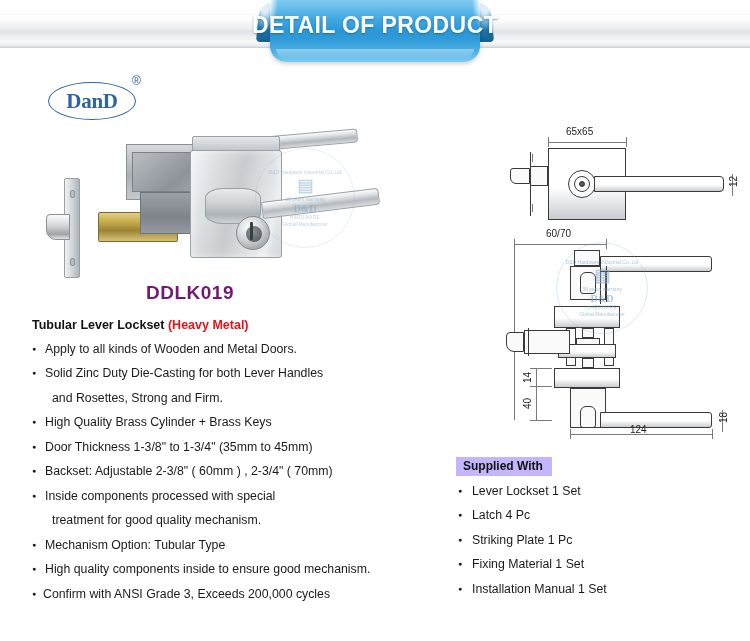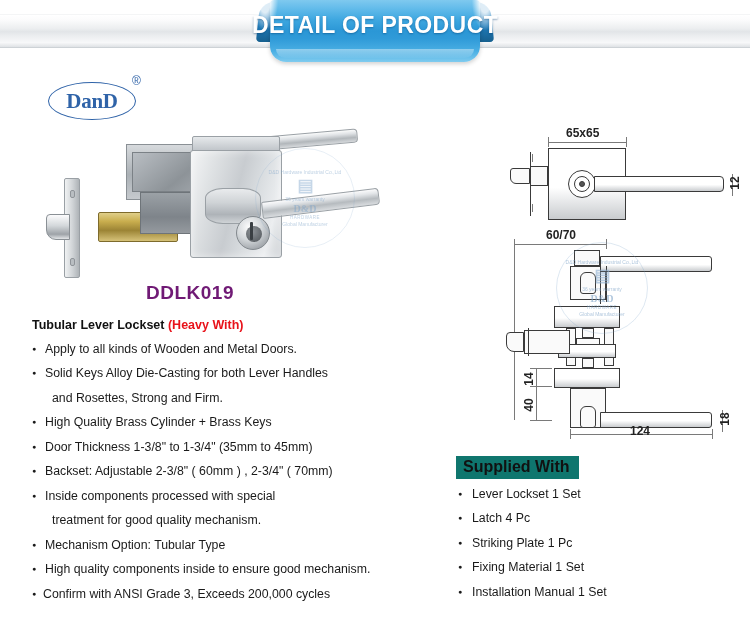--- a/index.html
+++ b/index.html
@@ -196,22 +196,22 @@
     font-size: 7px; line-height: 2.4;
   }
   .feat-list li.cont { padding-left: 20px; }
   .feat-list li.cont::before { content: ""; }
   .feat-list li.tight { padding-left: 11px; }
 
   
   .draw-top { position: absolute; left: 470px; top: 126px; width: 270px; height: 96px; }
   .draw-bot { position: absolute; left: 470px; top: 228px; width: 270px; height: 210px; }
   .dim {
-    position: absolute; font-size: 12px; color: #222;
-    font-family: "Liberation Sans", sans-serif; white-space: nowrap; font-weight: bold;
+    position: absolute; font-size: 10px; color: #222;
+    font-family: "Liberation Sans", sans-serif; white-space: nowrap;
   }
   .dim.vert { transform: rotate(-90deg); transform-origin: center; }
   .ln { position: absolute; background: #3a3a3a; }
   .ln.h { height: 1px; }
   .ln.v { width: 1px; }
   .ln.thin { background: #7a7a7a; }
   .bx { position: absolute; border: 1px solid #3a3a3a; background: #fff; }
   .bx.sh { background: linear-gradient(to bottom, #ffffff 55%, #c9cccf 100%); }
   .bx.lt { background: #fafafa; }
 
@@ -220,22 +220,22 @@
     border: 1px solid rgba(120,160,200,0.40); border-radius: 50%;
     opacity: 0.62; pointer-events: none; z-index: 9;
     display: flex; flex-direction: column;
     align-items: center; justify-content: center;
     color: #7fa4c8; text-align: center; line-height: 1.25;
   }
 
   
   .supplied { position: absolute; left: 456px; top: 456px; width: 280px; }
   .sup-head {
-    display: inline-block; background: #0f766e; color: #111;
-    font-size: 16px; font-weight: bold; padding: 2px 9px 3px 7px;
+    display: inline-block; background: #c4b5fd; color: #111;
+    font-size: 12px; font-weight: bold; padding: 2px 9px 3px 7px;
     margin-bottom: 7px;
   }
   .sup-list { list-style: none; }
   .sup-list li {
     font-size: 12.3px; color: #1a1a1a; line-height: 1.42;
     margin-bottom: 7px; padding-left: 16px; position: relative;
   }
   .sup-list li::before {
     content: "\25CF"; position: absolute; left: 2px; top: 0;
     font-size: 7px; line-height: 2.4;
@@ -286,25 +286,25 @@
     <div class="wm-t3">HARDWARE</div>
     <div class="wm-t4">Global Manufacturer</div>
   </div>
 </div>
 
 <div class="model">DDLK019</div>
 
 <div class="features">
   <div class="feat-title">
     <span>Tubular Lever Lockset</span>
-    <span class="hd">(Heavy With)</span>
+    <span class="hd">(Heavy Metal)</span>
   </div>
   <ul class="feat-list">
       <li>Apply to all kinds of Wooden and Metal Doors.</li>
-      <li>Solid Keys Alloy Die-Casting for both Lever Handles</li>
+      <li>Solid Zinc Duty Die-Casting for both Lever Handles</li>
       <li class="cont">and Rosettes, Strong and Firm.</li>
       <li>High Quality Brass Cylinder + Brass Keys</li>
       <li>Door Thickness 1-3/8" to 1-3/4" (35mm to 45mm)</li>
       <li>Backset: Adjustable 2-3/8" ( 60mm ) , 2-3/4" ( 70mm)</li>
       <li>Inside components processed with special</li>
       <li class="cont">treatment for good quality mechanism.</li>
       <li>Mechanism Option: Tubular Type</li>
       <li>High quality components inside to ensure good mechanism.</li>
       <li class="tight">Confirm with ANSI Grade 3, Exceeds 200,000 cycles</li>
     </ul>

